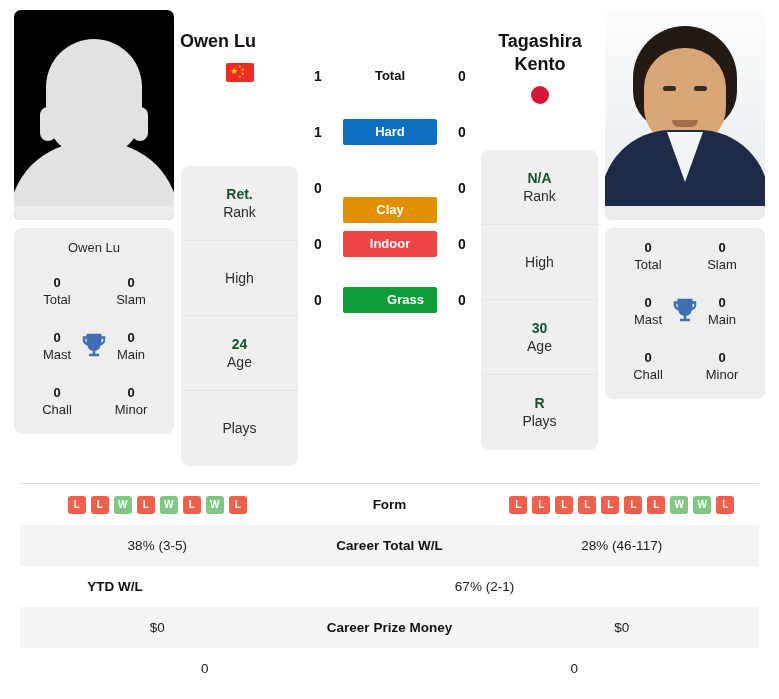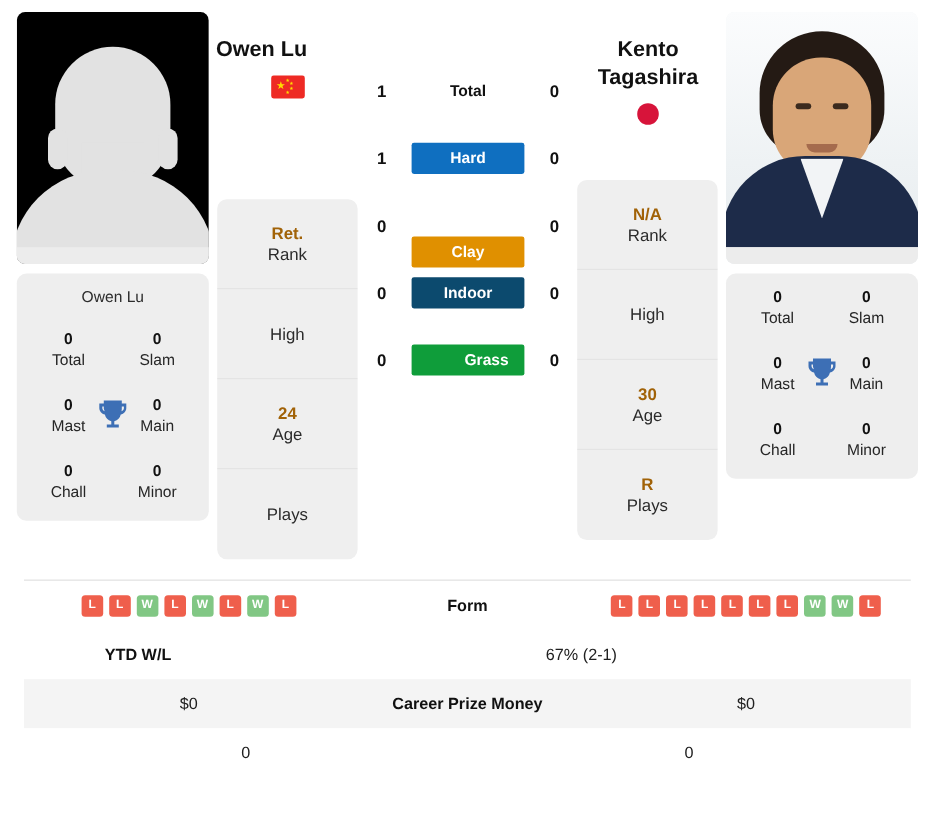--- a/index.html
+++ b/index.html
@@ -223,21 +223,21 @@
     display: flex;
     flex-direction: column;
     align-items: center;
     justify-content: center;
     border-bottom: 1px solid #e4e4e4;
   }
   .info-cell:last-child { border-bottom: none; }
   .info-cell .iv {
     font-size: 14px;
     font-weight: bold;
-    color: #a16207;
+    color: #14532d;
     line-height: 18px;
   }
   .info-cell .il {
     font-size: 14px;
     color: #2b2b2b;
     line-height: 19px;
     text-align: center;
   }
 
   
@@ -487,22 +487,22 @@
         <span class="star-big">★</span>
         <span class="star-s s1">★</span>
         <span class="star-s s2">★</span>
         <span class="star-s s3">★</span>
         <span class="star-s s4">★</span>
       </div>
     </div>
   </div>
 
   <div class="name-block right">
+    <div class="player-name">Tagashira</div>
     <div class="player-name">Kento</div>
-    <div class="player-name">Tagashira</div>
     <div class="flag-row">
       <div class="flag-jp"></div>
     </div>
   </div>
 
   <div class="info-card left">
     <div class="info-cell">
       <div class="iv">Ret.</div>
       <div class="il">Rank</div>
     </div>
@@ -550,21 +550,21 @@
         <div class="sc-badge" style="background: rgb(15, 111, 192);">Hard</div>
         <div class="sc-right">0</div>
       </div>
       <div class="surface-row">
         <div class="sc-left">0</div>
         <div class="sc-badge" style="background: rgb(224, 144, 0); margin-top: 44px;">Clay</div>
         <div class="sc-right">0</div>
       </div>
       <div class="surface-row">
         <div class="sc-left">0</div>
-        <div class="sc-badge" style="background: #0c4a6e;">Indoor</div>
+        <div class="sc-badge" style="background: #ef4444;">Indoor</div>
         <div class="sc-right">0</div>
       </div>
       <div class="surface-row">
         <div class="sc-left">0</div>
         <div class="sc-badge" style="background: rgb(15, 157, 58); padding-left: 31px;">Grass</div>
         <div class="sc-right">0</div>
       </div>
     </div>
 
 </div>
@@ -592,20 +592,25 @@
           <div class="form-badge l">L</div>
           <div class="form-badge l">L</div>
           <div class="form-badge l">L</div>
           <div class="form-badge l">L</div>
           <div class="form-badge w">W</div>
           <div class="form-badge w">W</div>
           <div class="form-badge l">L</div>
         </div>
       </div>
     </div>
+    <div class="st-row alt">
+      <div class="st-cell-left">38% (3-5)</div>
+      <div class="st-cell-mid">Career Total W/L</div>
+      <div class="st-cell-right">28% (46-117)</div>
+    </div>
     <div class="st-row">
       <div class="st-cell-mid">YTD W/L</div>
       <div class="st-cell-right">67% (2-1)</div>
     </div>
     <div class="st-row alt">
       <div class="st-cell-left">$0</div>
       <div class="st-cell-mid">Career Prize Money</div>
       <div class="st-cell-right">$0</div>
     </div>
     <div class="st-row">

